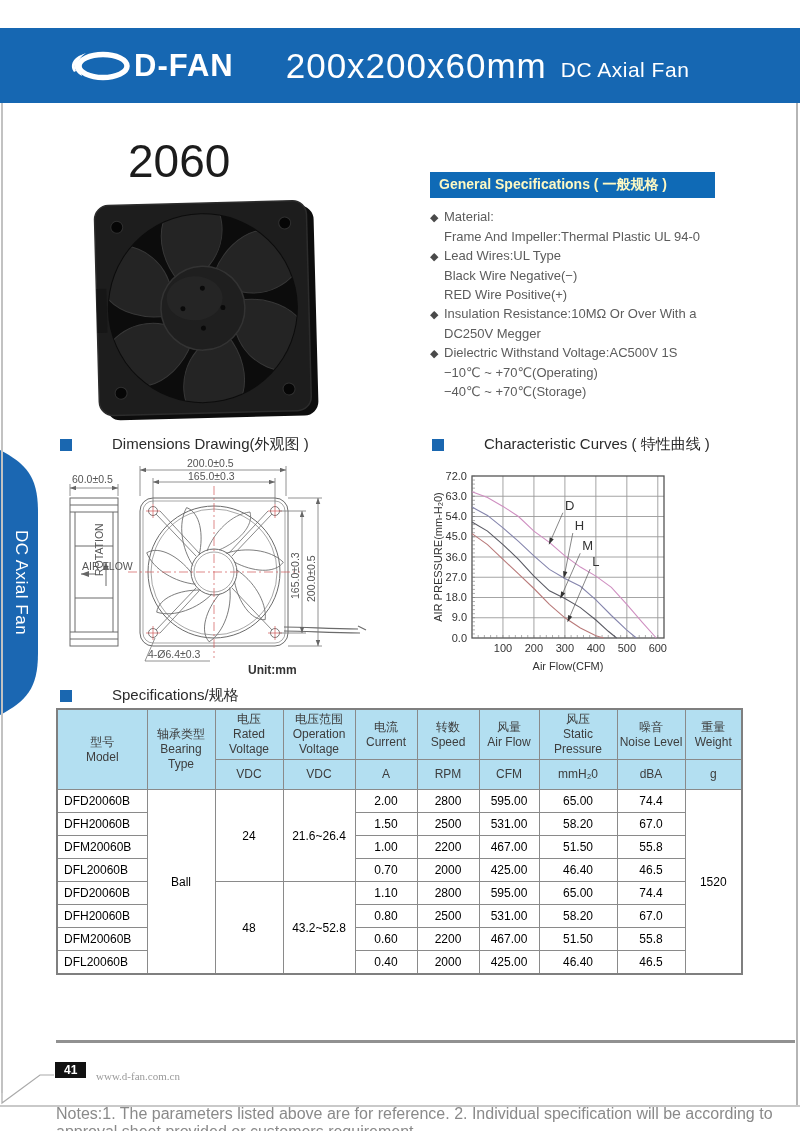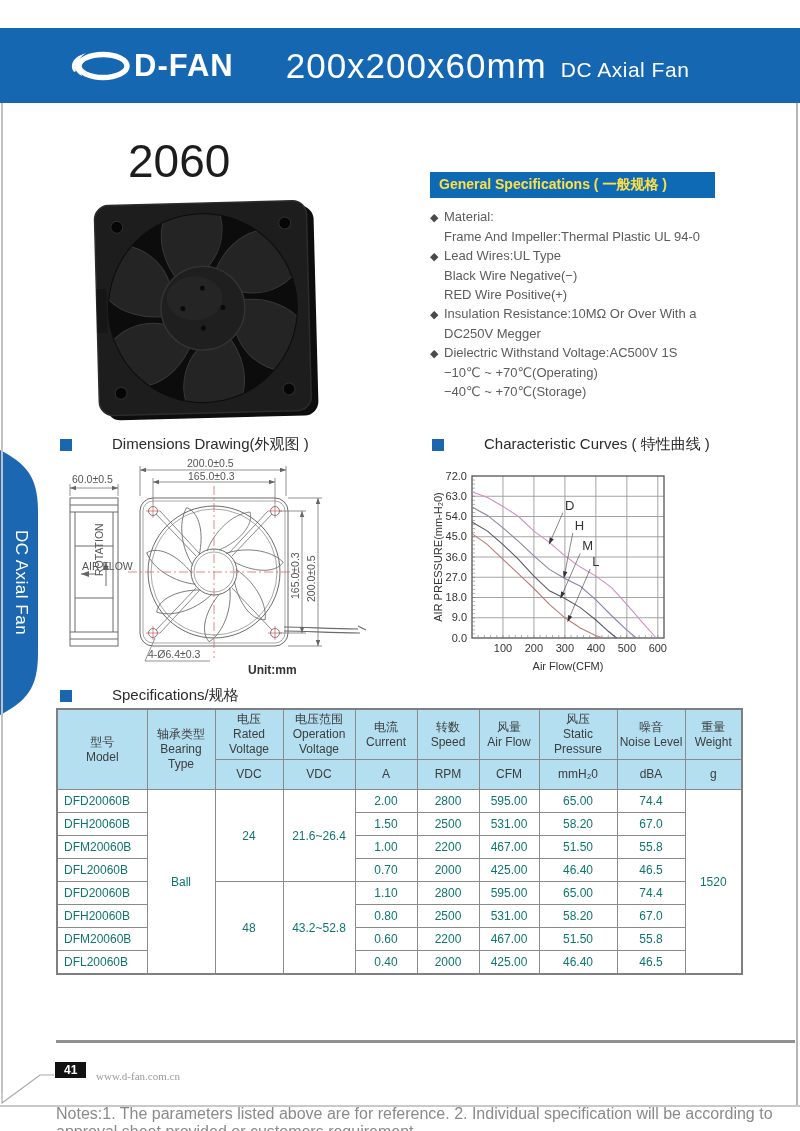--- a/index.html
+++ b/index.html
@@ -10,21 +10,21 @@
           display:flex;align-items:center;}
   .logo{display:flex;align-items:center;margin-left:70px;}
   .logo-text{color:#fff;font-size:31px;font-weight:bold;letter-spacing:1px;margin-left:4px;}
   .banner-title{color:#ffffff;font-size:35px;margin-left:52px;letter-spacing:1px;}
   .banner-subtitle{color:#fff;font-size:21px;margin-left:14px;margin-top:8px;letter-spacing:.5px;}
   
   .model-title{position:absolute;left:128px;top:134px;font-size:46px;color:#1c1c1c;}
   .fan-photo{position:absolute;left:92px;top:198px;}
   
   .gen-specs{position:absolute;left:430px;top:172px;width:332px;}
-  .gen-specs-bar{background:#0f6ab6;color:#fde047;font-size:14px;font-weight:bold;
+  .gen-specs-bar{background:#0f6ab6;color:#fef9c3;font-size:14px;font-weight:bold;
                  padding:4px 8px 4px 9px;width:268px;}
   .gen-specs-list{list-style:none;margin:9px 0 0 0;padding:0;font-size:13px;color:#5c5c5c;line-height:19px;}
   .gen-specs-list .mark{display:inline-block;width:14px;font-size:11px;color:#4a4a4a;}
   
   .sec-head{position:absolute;display:flex;align-items:center;font-size:15px;color:#2b2b2b;gap:33px;}
   .sec-square{width:12px;height:12px;background:#1a67b0;margin-right:7px;}
   
   .side-tab{position:absolute;left:0;top:450px;width:42px;height:265px;}
   .side-tab-label{position:absolute;top:0;left:0;width:265px;height:42px;
         transform-origin:0 0;transform:rotate(90deg) translateY(-42px);
@@ -35,21 +35,21 @@
   
   .dims-wrap{position:absolute;left:48px;top:458px;}
   .dims-wrap text{font-size:10.5px;fill:#555;font-family:"Liberation Sans","DejaVu Sans",sans-serif;}
   .dims-wrap text.unit{font-size:12px;fill:#333;font-weight:bold;}
   
   .spec-table{position:absolute;left:56px;top:708px;border-collapse:collapse;table-layout:fixed;
               font-size:12px;color:#3d3d3d;}
   .spec-table th,.spec-table td{border:1px solid #8a8a8a;padding:1px 2px;text-align:center;}
   .spec-table{border:2px solid #7f7f7f;}
   .spec-table thead th{background:#b3dff1;font-weight:normal;line-height:1.25;}
-  .spec-table tbody td{height:20px;background:#fff;color:#0f766e;}
+  .spec-table tbody td{height:20px;background:#fff;color:#000000;}
   .spec-table td.model-cell{text-align:left;padding-left:6px;}
   
   .footer-rule{position:absolute;left:56px;top:1040px;width:739px;height:3px;background:#919191;}
   .notes{position:absolute;left:56px;top:1105px;width:720px;font-size:16px;color:#8a8a8a;}
   .page-num{position:absolute;left:55px;top:1062px;background:#111;color:#fff;
             font-size:12px;font-weight:bold;padding:1px 9px;}
   .website{position:absolute;left:96px;top:1070px;font-size:11px;color:#9a9a9a;font-family:Liberation Serif, serif;}
   .bottom-rule{position:absolute;left:0;top:1105px;width:800px;height:2px;background:#c9c9c9;}
   .right-border{position:absolute;left:796px;top:103px;width:2px;height:1002px;background:#b5b5b5;}
   .left-border{position:absolute;left:1px;top:103px;width:2px;height:990px;background:#c2c2c2;}

